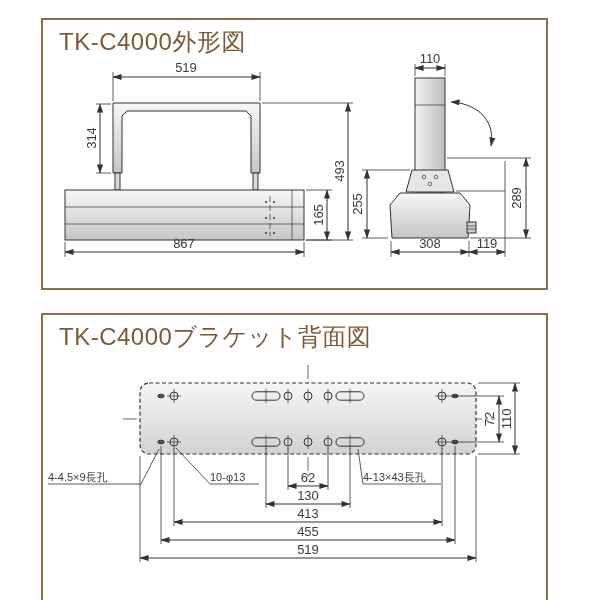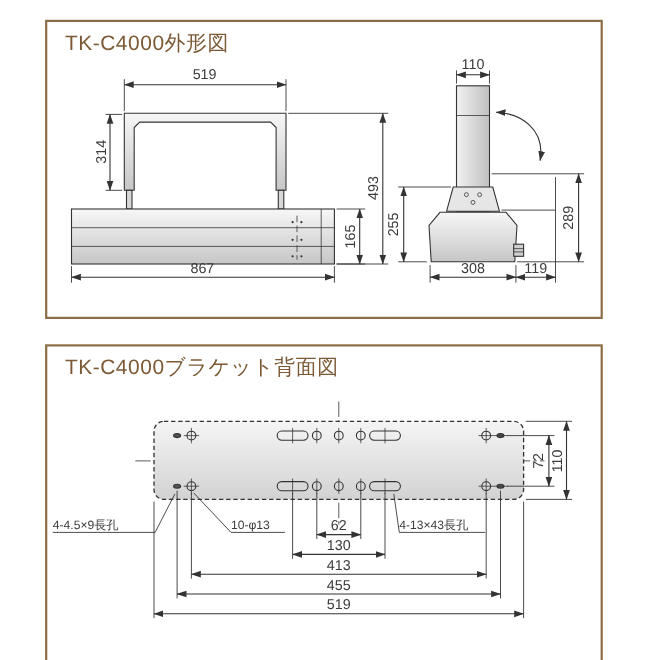--- a/index.html
+++ b/index.html
@@ -1,20 +1,20 @@
 <!DOCTYPE html>
 <html><head>
 <meta charset="utf-8">
 <style>
   html,body{margin:0;padding:0;background:#ffffff;width:600px;height:600px;
     font-family:"Liberation Sans",sans-serif;}
   .panel{position:absolute;border:2px solid #8c6d45;background:#fff;box-sizing:border-box;}
   #panel-outline{left:41px;top:18px;width:507px;height:272px;}
   #panel-bracket{left:41px;top:313px;width:507px;height:339px;}
-  .panel-title{position:absolute;left:16px;top:6px;font-size:19px;color:#7d5a36;
+  .panel-title{position:absolute;left:16px;top:6px;font-size:24px;color:#7d5a36;
     letter-spacing:0.5px;white-space:nowrap;}
   svg{position:absolute;left:0;top:0;}
   svg text{fill:#3b3b3b;font-family:"Liberation Sans",sans-serif;font-size:13px;}
   text.callout{font-size:11px;}
   .shape{stroke:#333;stroke-width:1;}
   .dimline{stroke:#333;stroke-width:1;fill:none;}
   .extline{stroke:#333;stroke-width:0.8;fill:none;}
   .ctrline{stroke:#444;stroke-width:0.8;fill:none;stroke-dasharray:14 3 3 3;}
   .tick{stroke:#333;stroke-width:0.7;fill:none;}
 </style>

